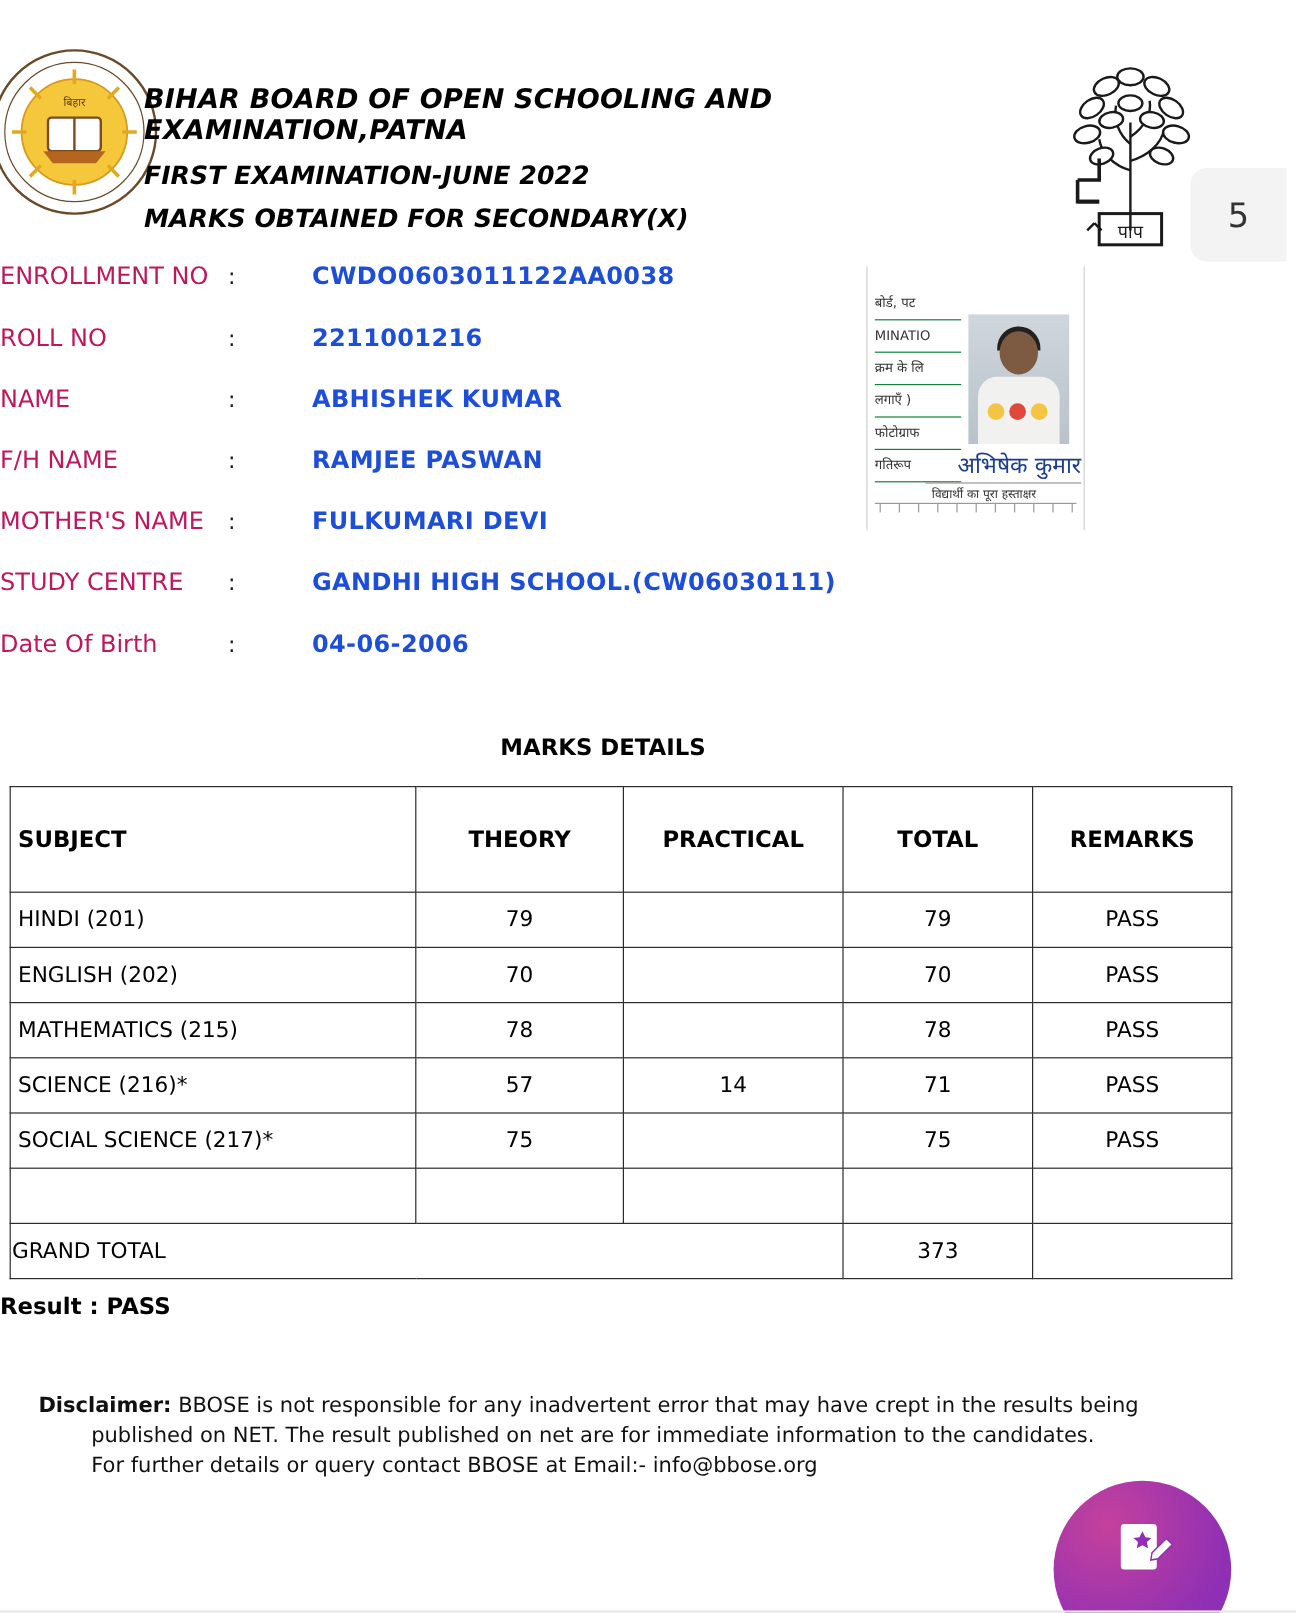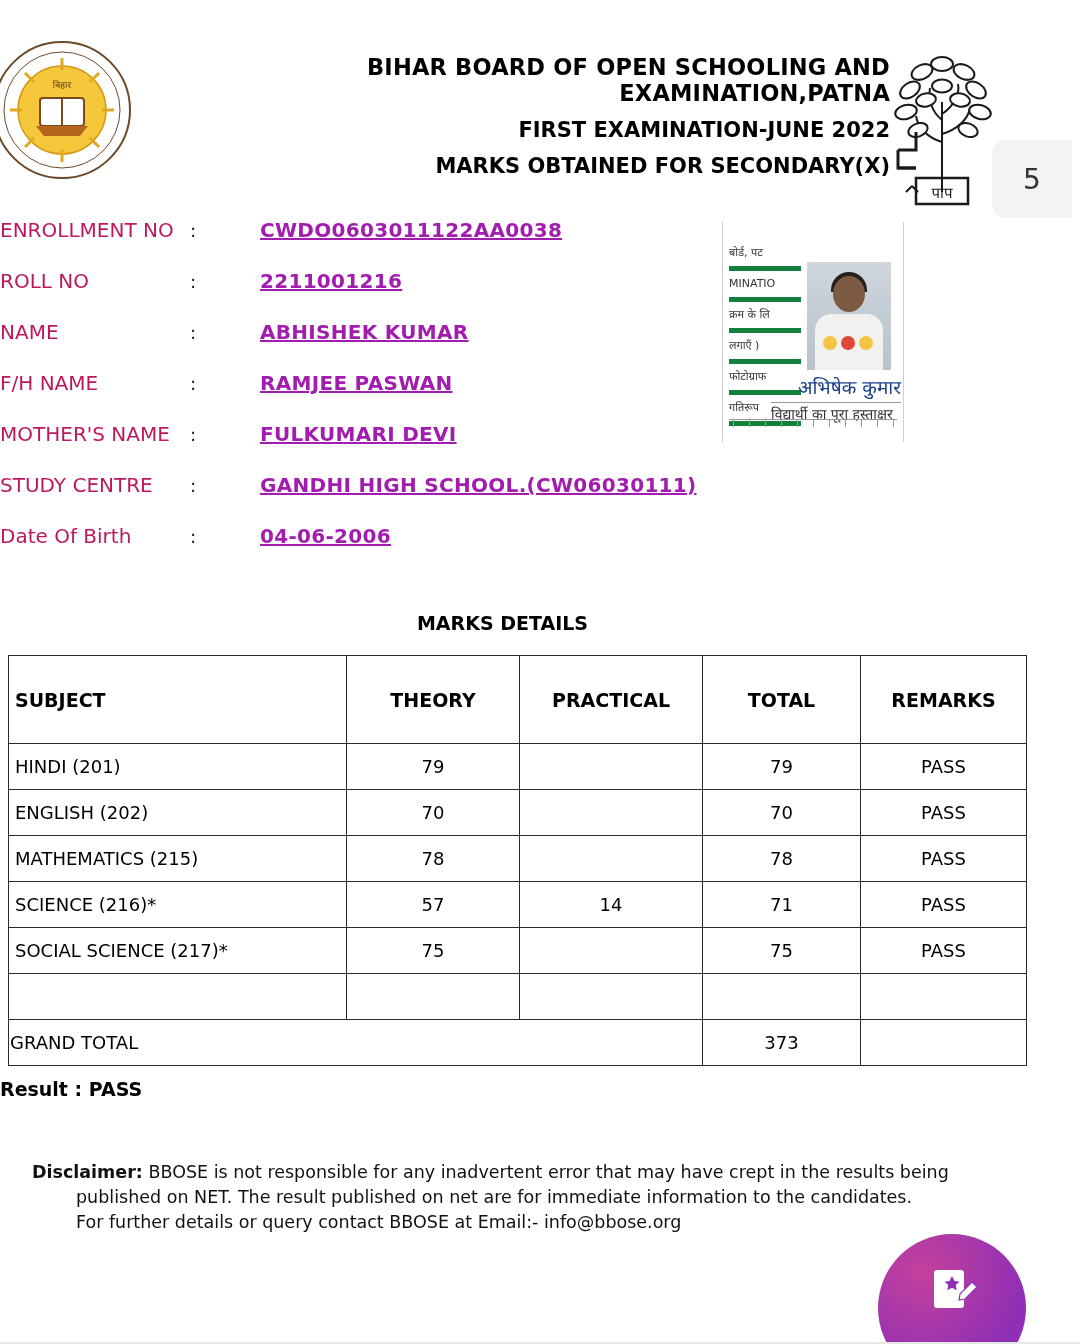--- a/index.html
+++ b/index.html
@@ -30,23 +30,24 @@
     width: 1080px;
     height: 185px;
   }
   .seal {
     position: absolute;
     left: -8px; top: 18px;
     width: 140px; height: 140px;
   }
   .header-text {
     position: absolute;
-    left: 120px; top: 32px;
+    left: 120px; top: 48px;
     width: 770px;
-    text-align: right;
+    text-align: left;
+    font-style: italic;
   }
   .header-line1 {
     font-size: 22.5px;
     font-weight: bold;
     letter-spacing: 0.2px;
     color: #000;
   }
   .header-line2 {
     font-size: 21px;
     font-weight: bold;
@@ -94,43 +95,42 @@
     color: #be185d;
   }
   .pcolon {
     width: 70px;
     font-size: 18.5px;
     color: #1a1a1a;
   }
   .pvalue {
     font-size: 20px;
     font-weight: bold;
-    color: #a21caf;
+    color: #1d4ed8;
     letter-spacing: 0.3px;
-    text-decoration: underline;
   }
 
   
   .photoblock {
     position: absolute;
     left: 722px; top: 222px;
     width: 180px; height: 220px;
     border-left: 1px solid #cfcfcf;
     border-right: 1px solid #cfcfcf;
     background: #fff;
   }
   .pb-lines {
     position: absolute;
     left: 6px; top: 18px;
     width: 72px;
     font-size: 11px;
     color: #333;
     line-height: 26px;
   }
-  .pb-lines div { border-bottom: 5px solid #15803d; white-space: nowrap; overflow: hidden;}
+  .pb-lines div { border-bottom: 1px solid #15803d; white-space: nowrap; overflow: hidden;}
   .pb-photo {
     position: absolute;
     left: 84px; top: 40px;
     width: 84px; height: 108px;
     background: linear-gradient(#cfd6dc, #b9c2ca);
     overflow: hidden;
   }
   .pb-photo .head {
     position: absolute; left: 26px; top: 14px;
     width: 32px; height: 36px; border-radius: 50%;
@@ -161,23 +161,24 @@
     width: 130px;
     text-align: right;
     font-size: 19px;
     color: #1b3f8b;
     font-family: "DejaVu Sans", sans-serif;
     border-bottom: 1px solid #999;
     padding-bottom: 2px;
   }
   .pb-signcap {
     position: absolute;
-    left: 48px; top: 182px;
+    left: 32px; top: 182px;
     width: 130px;
-    font-size: 14px;
+    text-align: center;
+    font-size: 10px;
     color: #333;
   }
   .pb-ruler {
     position: absolute;
     left: 6px; bottom: 12px;
     width: 168px; height: 10px;
     border-top: 1px solid #999;
   }
   .pb-ruler span {
     position: absolute; top: 0; width: 1px; height: 7px; background: #999;

